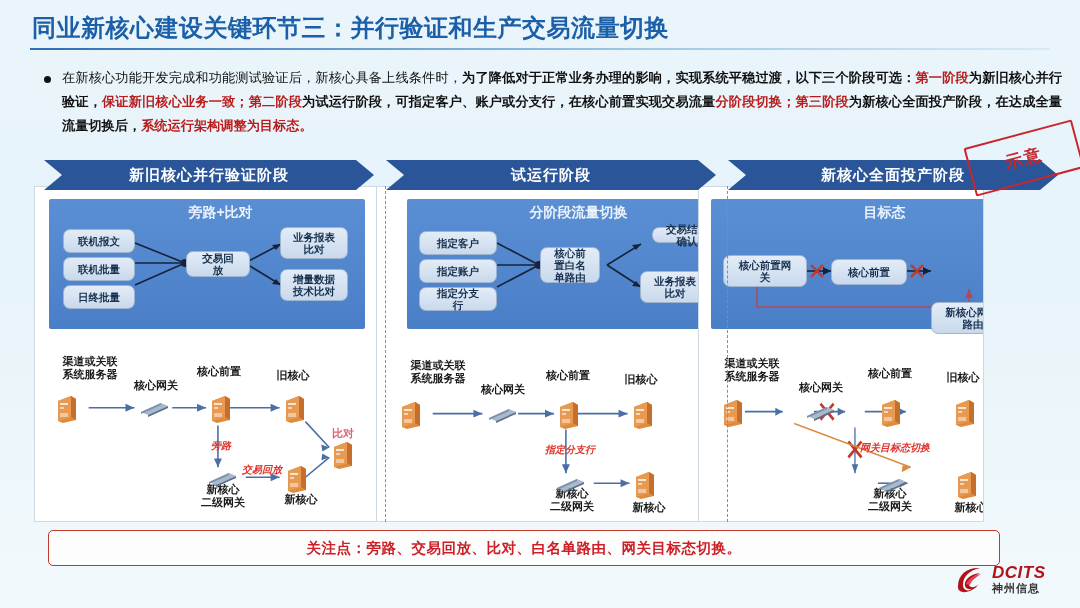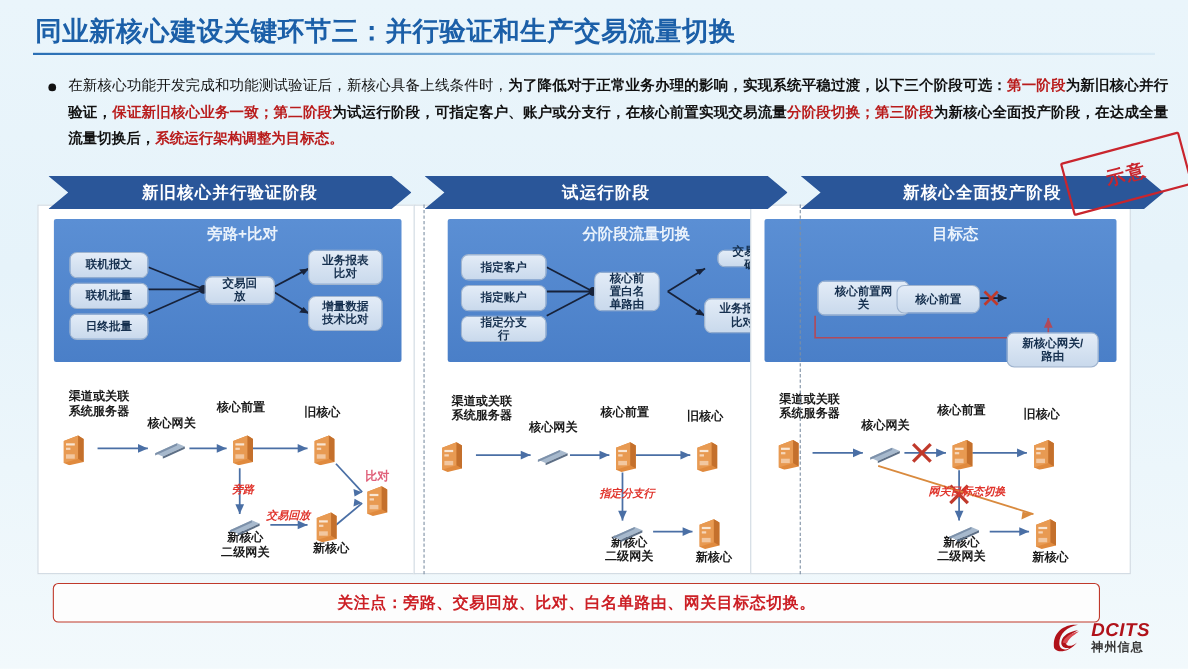--- a/index.html
+++ b/index.html
@@ -58,21 +58,21 @@
   .banner.b3{left:728px;width:330px;}
 
   
   .col{
     position:absolute;top:186px;height:336px;
     background:#fff;border:1px solid #cfd9e2;
     box-sizing:border-box;overflow:hidden;
   }
   .col.c1{left:34px;width:344px;}
   .col.c2{left:376px;width:344px;}
-  .col.c3{left:682px;width:346px;}
+  .col.c3{left:698px;width:286px;}
   .vdash{
     position:absolute;top:186px;height:336px;width:0;
     border-left:1.5px dashed #7d8fa3;z-index:5;
   }
   .vdash.d1{left:385px;}
   .vdash.d2{left:727px;}
 
   
   .bluebox{
     position:absolute;top:12px;height:130px;
@@ -388,21 +388,21 @@
           <path d="M100,66 L112,78"></path>
             <path d="M112,66 L100,78"></path>
           <path d="M200,66 L212,78"></path>
             <path d="M212,66 L200,78"></path>
         </g>
         <g stroke="#b04a5a" stroke-width="1.5" fill="none">
           <path d="M46,88 L46,108 L258,108 L258,90"></path>
         </g>
         <path d="M258,90 l-4,9 l8,0 z" fill="#b04a5a"></path>
       </svg>
-      <div class="chip" style="left:12px;top:56px;width:84px;height:32px;margin-left:36px;">核心前置网关</div>
+      <div class="chip" style="left:12px;top:56px;width:84px;height:32px;">核心前置网关</div>
       <div class="chip" style="left:120px;top:60px;width:76px;height:26px;">核心前置</div>
       <div class="chip" style="left:220px;top:56px;width:84px;height:32px;margin-top:47px;">新核心网关/路由</div>
     </div>
 
     <svg class="ovl" viewBox="0 0 346 336" preserveAspectRatio="none">
       <g stroke="#4a6fa5" stroke-width="1.6" fill="none">
         <path d="M56,226 L102,226"></path>
           <path d="M140,226 L178,226"></path>
           <path d="M202,226 L252,226"></path>
         <path d="M190,242 L190,288"></path>

